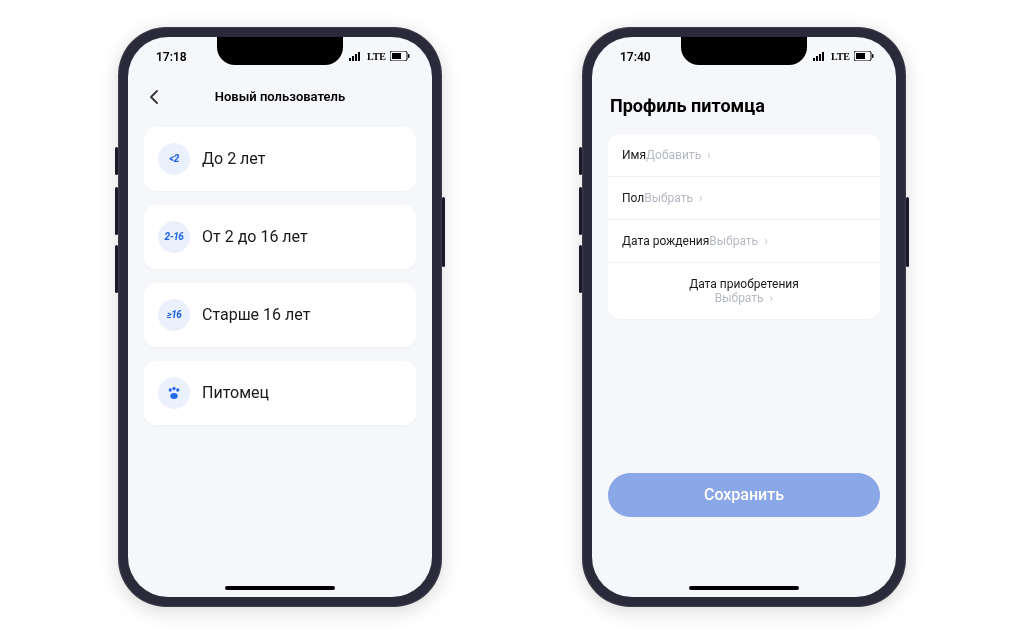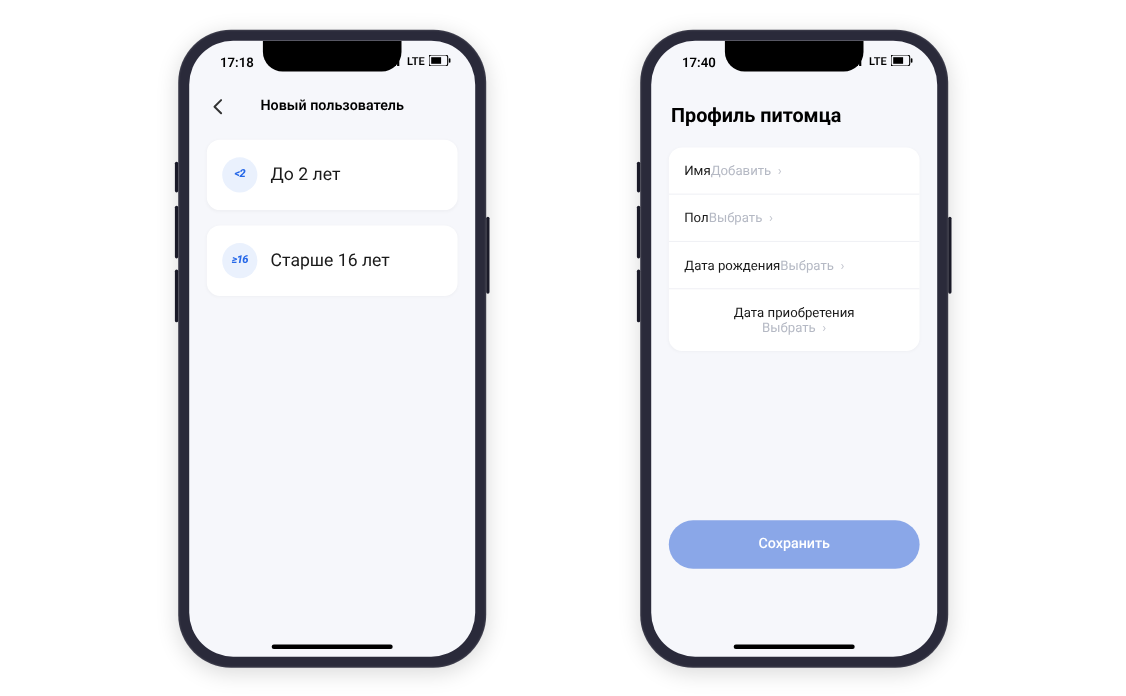--- a/index.html
+++ b/index.html
@@ -7,21 +7,21 @@
       font-family: -apple-system, BlinkMacSystemFont, "Segoe UI", Roboto, Helvetica, Arial, sans-serif;
       background: #fff;
       width: 1024px;
       height: 633px;
       display: flex;
       justify-content: center;
       align-items: center;
       gap: 140px;
     }
     .phone {
-      width: 280px;
+      width: 324px;
       height: 580px;
       background: #2a2a3a;
       border-radius: 48px;
       padding: 10px;
       box-shadow: 0 4px 20px rgba(0,0,0,0.15), inset 0 0 2px rgba(255,255,255,0.3);
       position: relative;
     }
     .phone .btn-side {
       position: absolute;
       background: #1a1a28;
@@ -59,20 +59,21 @@
       padding: 0 22px 0 28px;
       font-size: 12px;
       font-weight: 600;
       color: #000;
     }
     .status-right {
       display: flex;
       align-items: center;
       gap: 4px;
       font-size: 10px;
+      font-family: Liberation Serif, serif;
     }
     .signal-icon, .battery-icon { display: inline-block; }
     .nav-bar {
       height: 40px;
       display: flex;
       align-items: center;
       justify-content: center;
       position: relative;
       padding: 0 16px;
     }
@@ -162,21 +163,21 @@
       font-size: 12px;
     }
     .save-btn {
       margin-top: auto;
       margin-bottom: 10px;
       background: #8aa7e8;
       color: #fff;
       border: none;
       border-radius: 24px;
       height: 44px;
-      font-size: 13px;
+      font-size: 16px;
       font-weight: 500;
       display: flex;
       align-items: center;
       justify-content: center;
     }
     .home-indicator {
       position: absolute;
       bottom: 7px;
       left: 50%;
       transform: translateX(-50%);
@@ -225,22 +226,37 @@
           </svg>
       </div>
       <div class="nav-title">Новый пользователь</div>
     </div>
     <div class="content">
       <div class="card">
         <div class="card-icon">&lt;2</div>
         <div class="card-label">До 2 лет</div>
       </div>
       <div class="card">
+        <div class="card-icon">2-16</div>
+        <div class="card-label">От 2 до 16 лет</div>
+      </div>
+      <div class="card">
         <div class="card-icon">≥16</div>
         <div class="card-label">Старше 16 лет</div>
+      </div>
+      <div class="card">
+        <div class="card-icon paw-icon">
+          <svg viewBox="0 0 24 24" fill="#2668e8">
+              <circle cx="7" cy="8" r="2.2"></circle>
+              <circle cx="12" cy="6" r="2.2"></circle>
+              <circle cx="17" cy="8" r="2.2"></circle>
+              <ellipse cx="12" cy="16" rx="5" ry="4"></ellipse>
+            </svg>
+        </div>
+        <div class="card-label">Питомец</div>
       </div>
     </div>
     <div class="home-indicator"></div>
   </div>
 </div>
 
 <div class="phone">
   <div class="btn-side btn-left1"></div>
   <div class="btn-side btn-left2"></div>
   <div class="btn-side btn-left3"></div>

